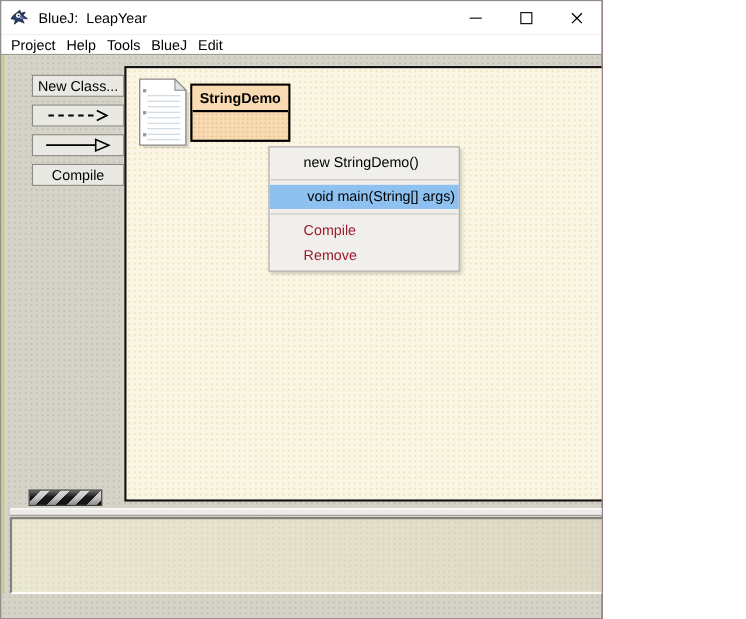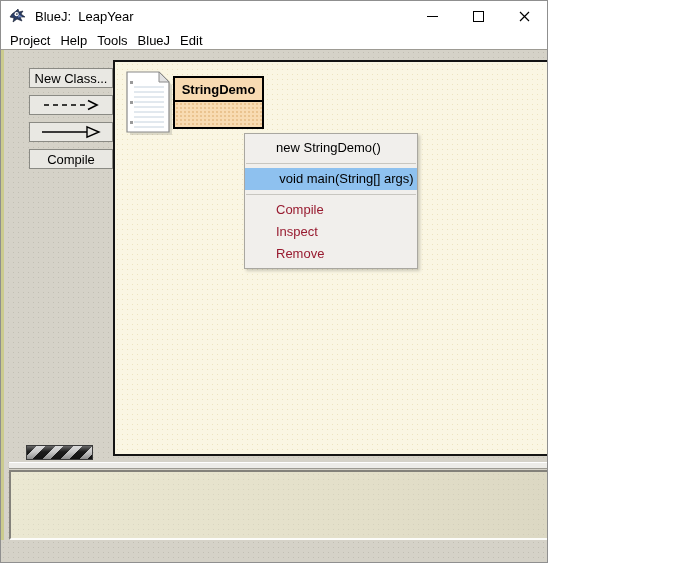--- a/index.html
+++ b/index.html
@@ -175,21 +175,20 @@
   <div class="classbox">
     <div class="classbox-title">StringDemo</div>
   </div>
 
   <div class="ctxmenu">
       <div class="cm-item">new StringDemo()</div>
       <div class="cm-sep"></div>
       <div class="cm-item hl">void main(String[] args)</div>
       <div class="cm-sep"></div>
       <div class="cm-item action">Compile</div>
-      <div class="cm-item action">Inspect</div>
       <div class="cm-item action">Remove</div>
     </div>
 
   <div class="stripes"></div>
 
   <div class="divider"></div>
   <div class="statuspanel"></div>
 
 </div>
 

